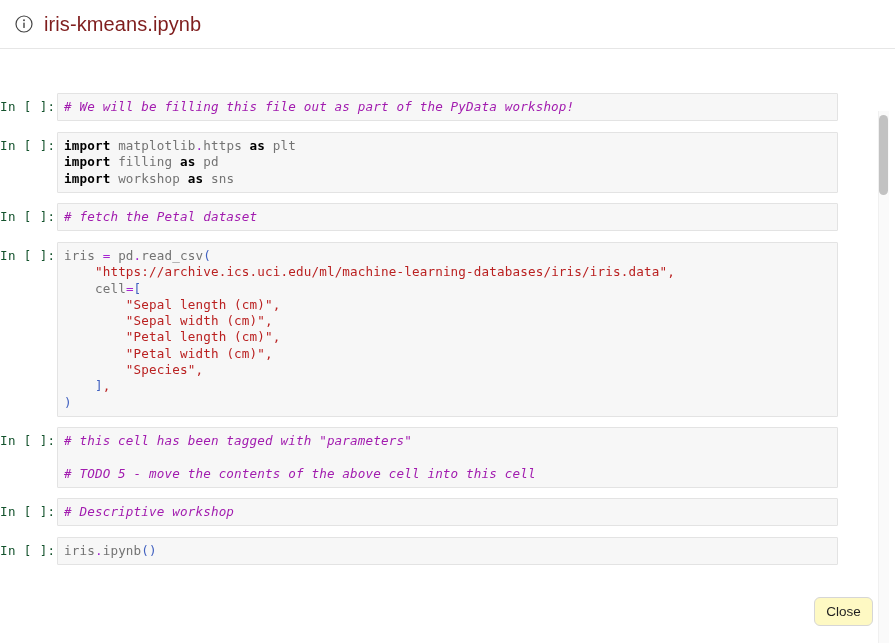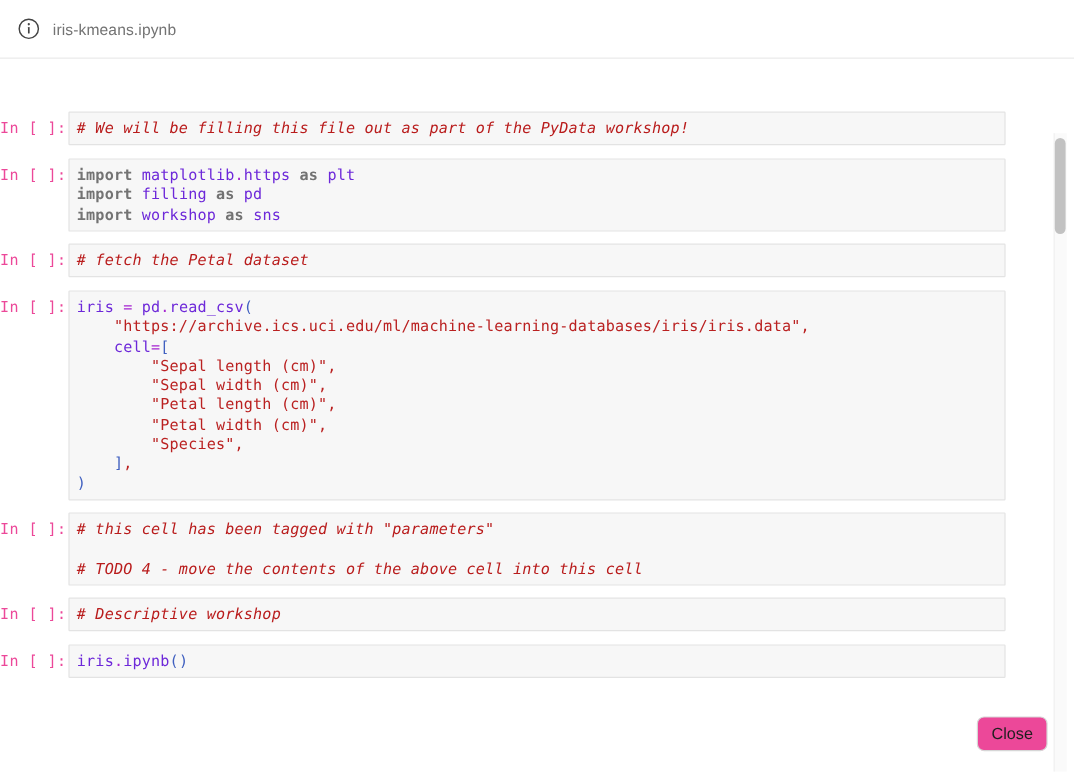--- a/index.html
+++ b/index.html
@@ -22,22 +22,22 @@
     align-items: center;
     padding-left: 14px;
   }
   .info-icon {
     width: 20px; height: 20px;
     flex: 0 0 20px;
     margin-right: 10px;
     display: block;
   }
   .doc-title {
-    font-size: 13px;
-    color: #737373;
+    font-size: 20px;
+    color: #7f1d1d;
     letter-spacing: 0.1px;
     font-family: "Liberation Sans", sans-serif;
   }
 
   
   .notebook {
     position: absolute;
     left: 0; top: 49px;
     width: 895px; height: 594px;
     background: #ffffff;
@@ -47,21 +47,21 @@
   .cell {
     position: absolute;
     display: flex;
     align-items: flex-start;
   }
   .prompt {
     width: 57px;
     flex: 0 0 57px;
     text-align: right;
     padding-right: 10px;
-    color: #ec4899;
+    color: #14532d;
     font-family: "DejaVu Sans Mono", "Liberation Mono", monospace;
     font-size: 12.5px;
     line-height: 16.3px;
     padding-top: 6px;
     white-space: pre;
     letter-spacing: 0.4px;
   }
   .inputwrap {
     flex: 1 1 auto;
     background: #f7f7f7;
@@ -74,26 +74,26 @@
     margin: 0;
     font-family: "DejaVu Sans Mono", "Liberation Mono", monospace;
     font-size: 12.6px;
     line-height: 16.3px;
     color: #000000;
     white-space: pre;
     letter-spacing: 0.15px;
   }
 
   
-  .c  { color: #b91c1c; font-style: italic; }        
-  .k  { color: #737373; font-weight: bold; }          
+  .c  { color: #a21caf; font-style: italic; }        
+  .k  { color: #000000; font-weight: bold; }          
   .s  { color: #ba2121; }                             
   .o  { color: #a626d1; }                             
   .p  { color: #4060c0; }                             
-  .n  { color: #6d28d9; text-align: right; }
+  .n  { color: #737373; text-align: right; }
 
   
   .scroll-track {
     position: absolute;
     right: 6px; top: 62px;
     width: 11px; height: 575px;
     background: #fafafa;
     border-left: 1px solid #f0f0f0;
   }
   .scroll-thumb {
@@ -102,21 +102,21 @@
     width: 9px; height: 80px;
     background: #c2c2c2;
     border-radius: 5px;
   }
 
   
   .close-btn {
     position: absolute;
     right: 22px; bottom: 17px;
     width: 59px; height: 29px;
-    background: #ec4899;
+    background: #fef9c3;
     border: 1px solid #d6d6d6;
     border-radius: 6px;
     color: #1f1f1f;
     font-size: 13.5px;
     font-family: "Liberation Sans", sans-serif;
     display: flex;
     align-items: center;
     justify-content: center;
     cursor: pointer;
     padding: 0;
@@ -173,21 +173,21 @@
     <span class="p">]</span><span class="s">,</span>
 <span class="p">)</span></pre>
     </div>
   </div>
 
   <div class="cell" style="left:0; top:378px; width:838px;">
     <div class="prompt">In [ ]:</div>
     <div class="inputwrap">
       <pre class="code"><span class="c"># this cell has been tagged with "parameters"</span>
 
-<span class="c"># TODO 4 - move the contents of the above cell into this cell</span></pre>
+<span class="c"># TODO 5 - move the contents of the above cell into this cell</span></pre>
     </div>
   </div>
 
   <div class="cell" style="left:0; top:449px; width:838px;">
     <div class="prompt">In [ ]:</div>
     <div class="inputwrap">
       <pre class="code"><span class="c"># Descriptive workshop</span></pre>
     </div>
   </div>
 

